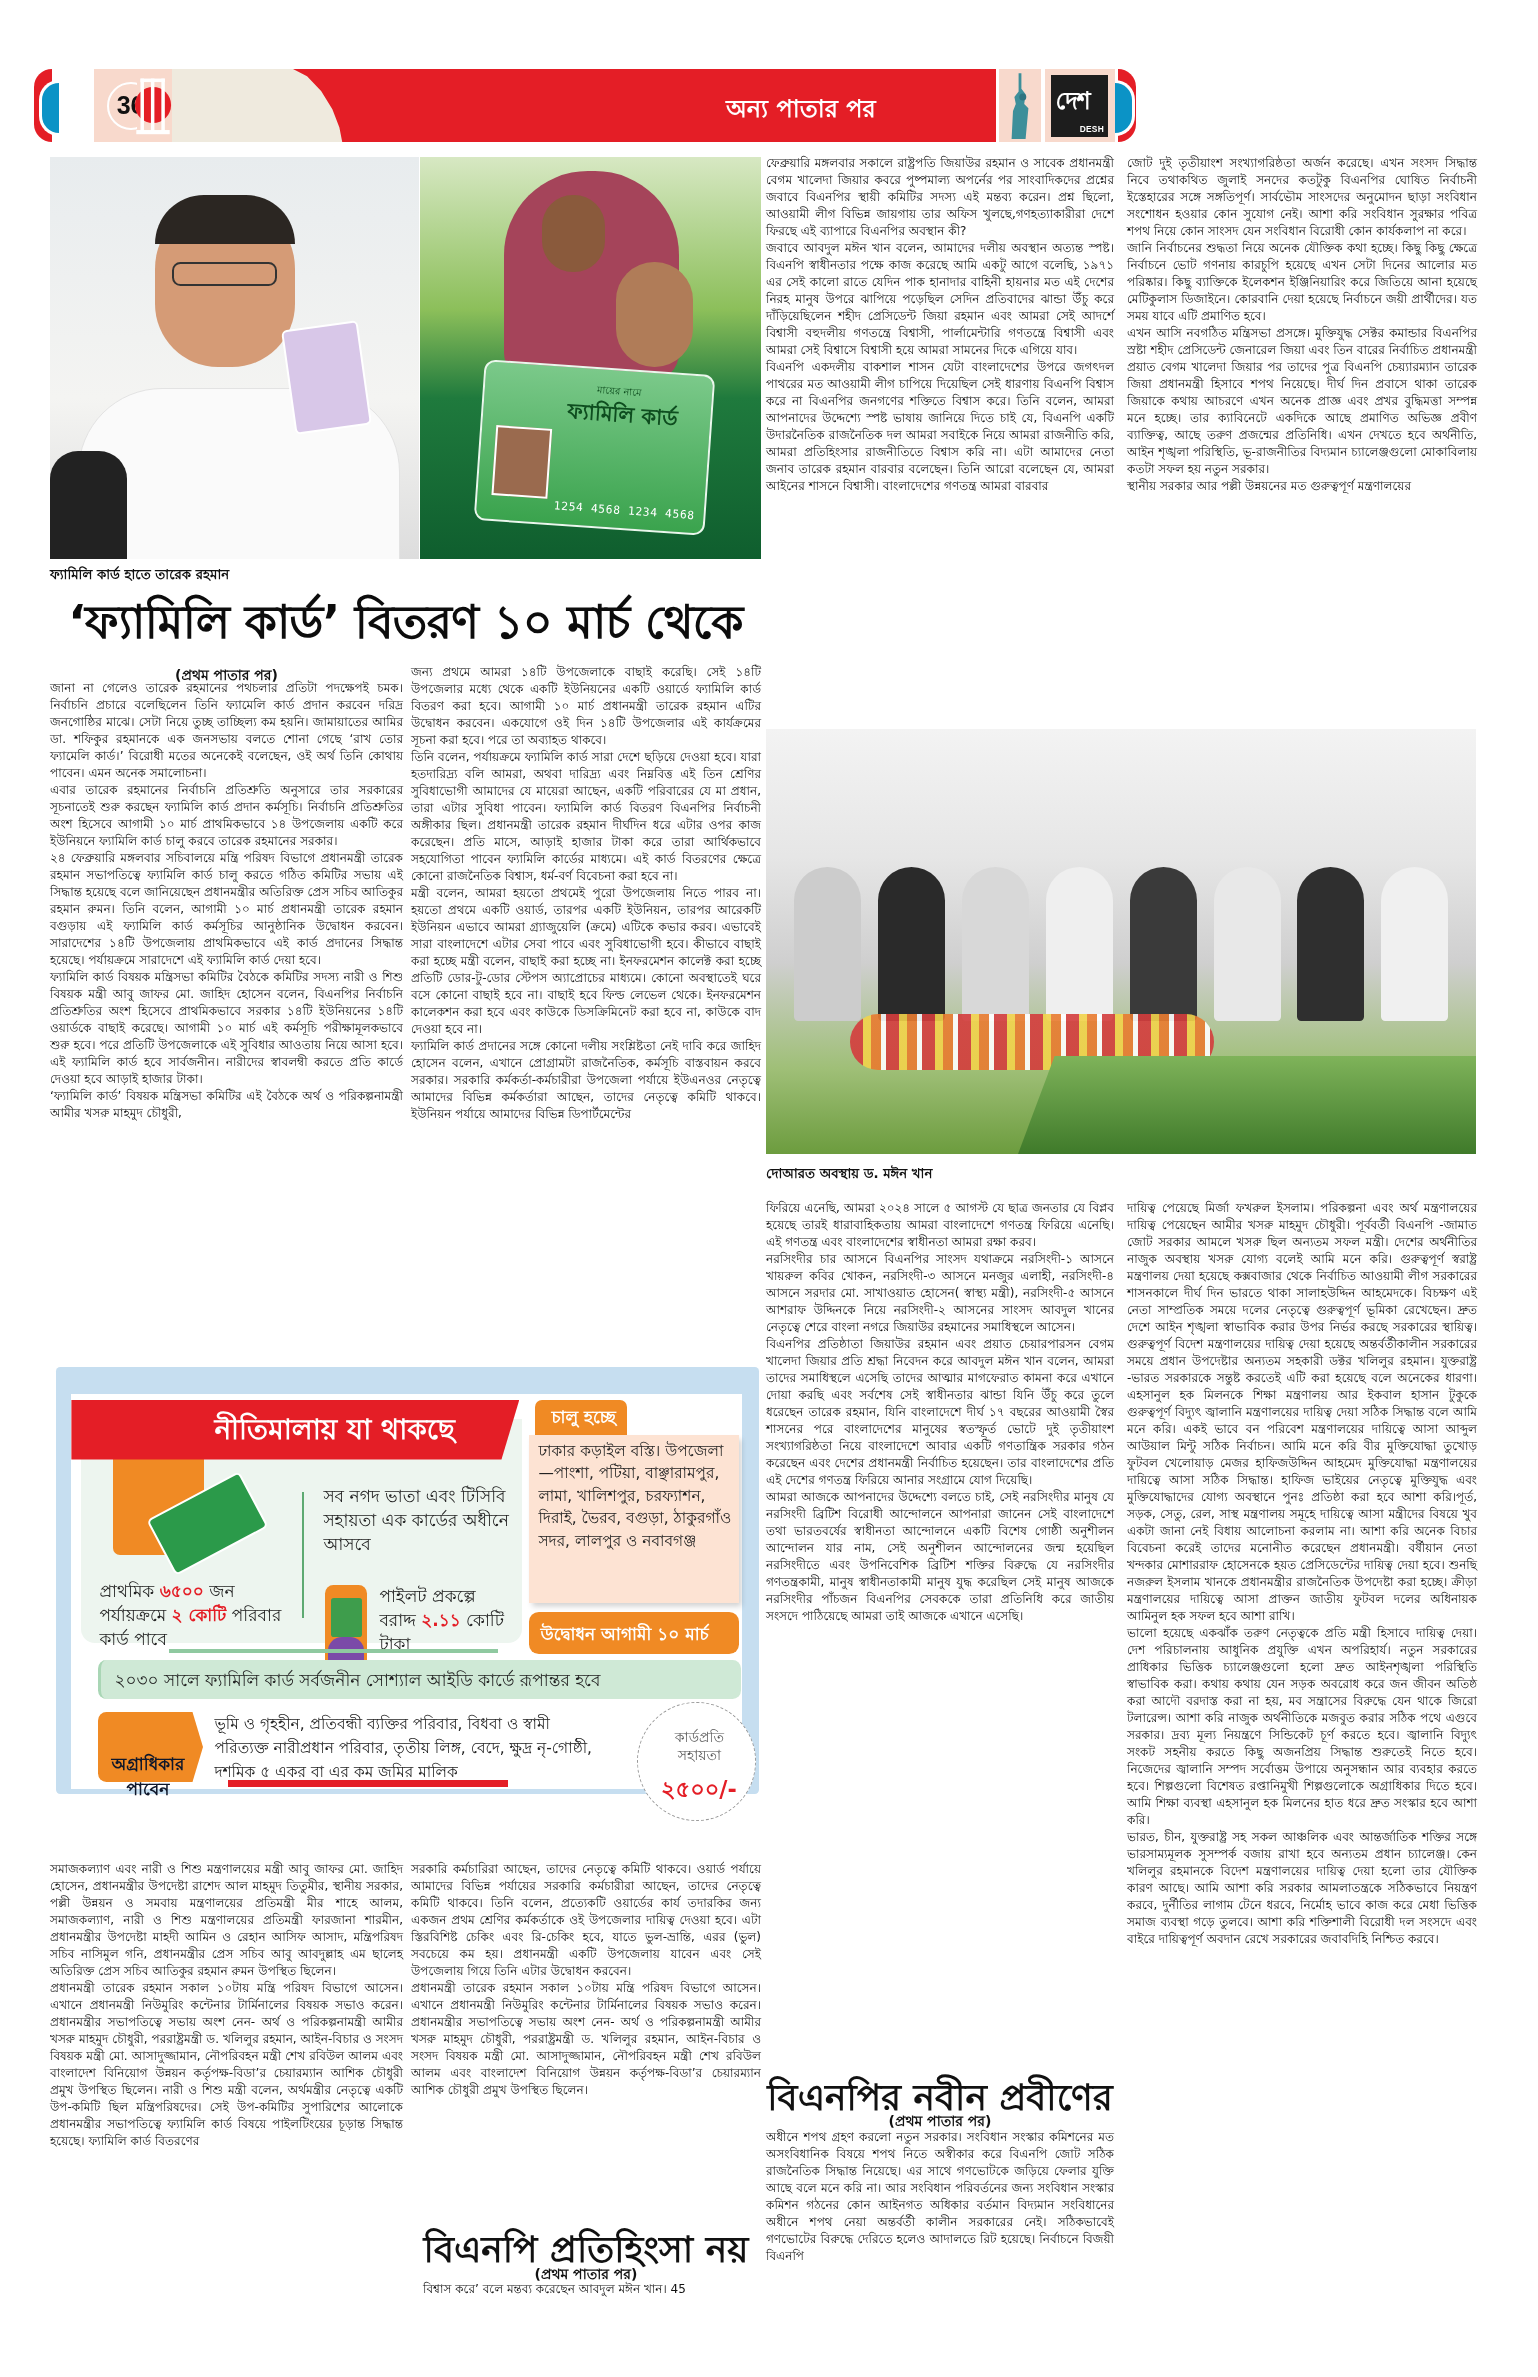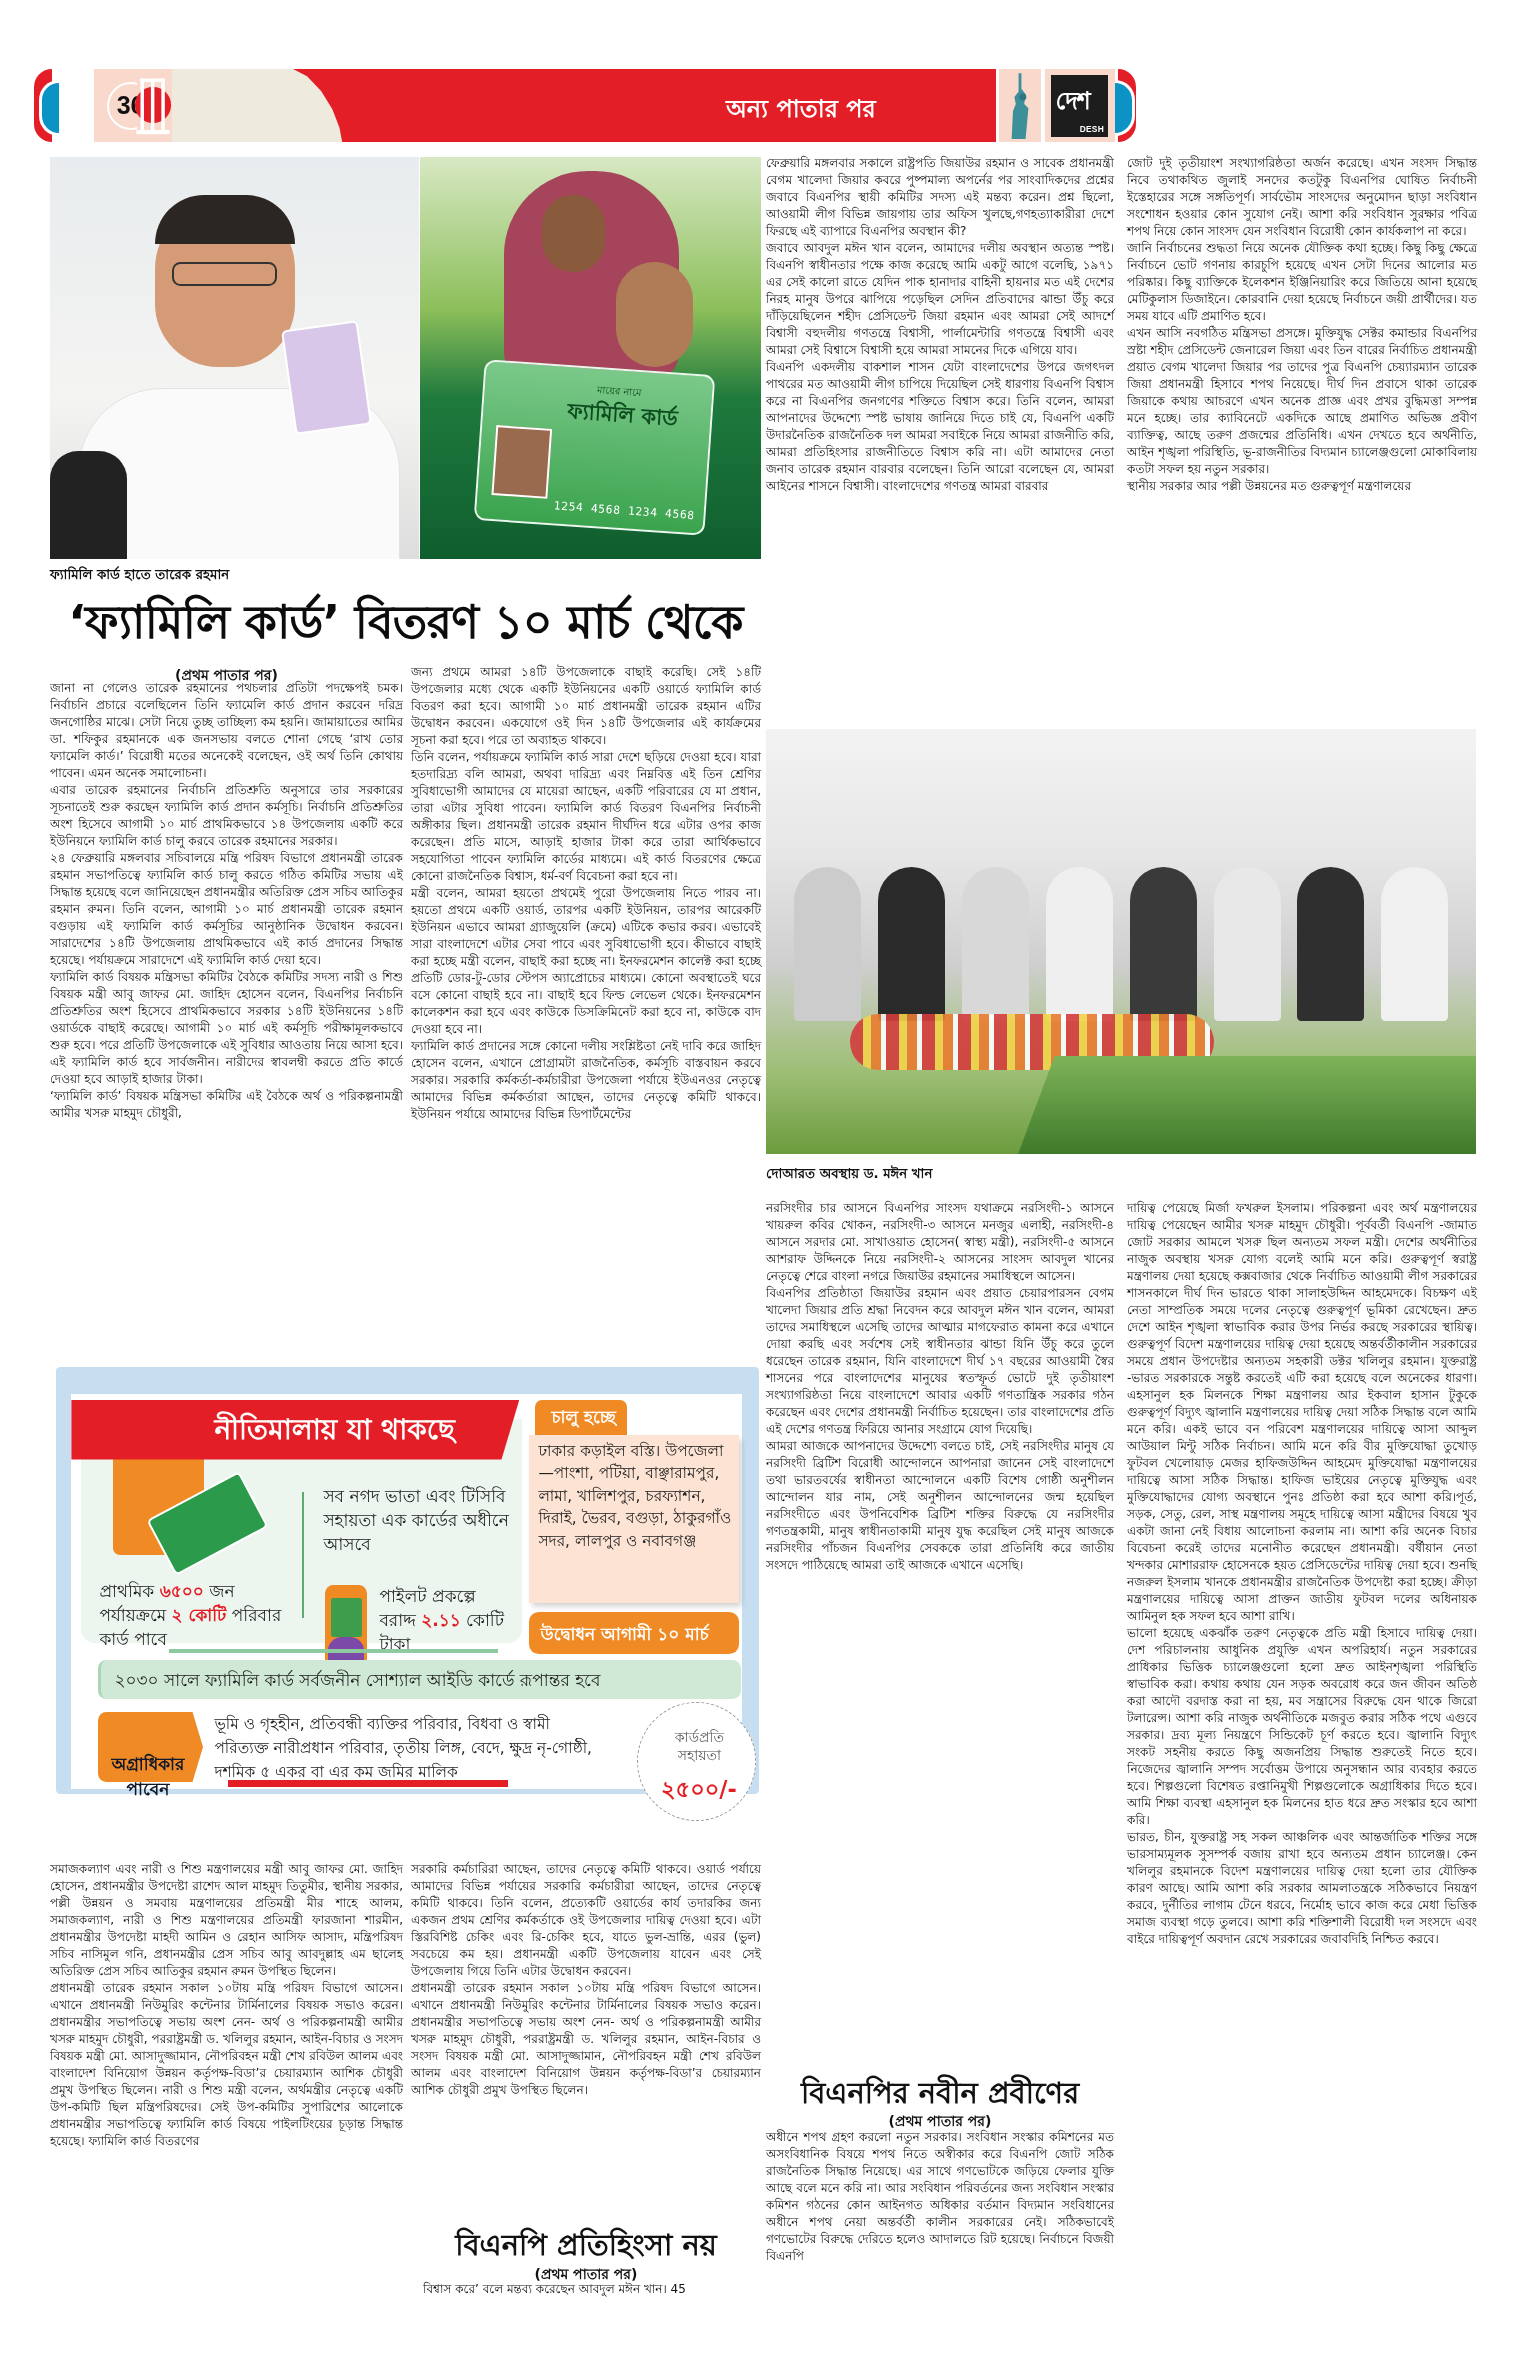--- a/index.html
+++ b/index.html
@@ -86,21 +86,21 @@
   .info-2030 { position: absolute; left: 26.6px; top: 266px; width: 643px; height: 39px; background: #cfe9d6; border-radius: 8.4px; border-left: 3.5px solid #a9d6b5; }
   .info-2030-label { position: absolute; left: 43px; top: 273px; font-size: 17px; color: #222; }
   .info-priority-badge { position: absolute; left: 26.6px; top: 318px; width: 105px; height: 70px; background: #f08a24; border-radius: 8.4px; clip-path: polygon(0 0, 90% 0, 100% 50%, 90% 100%, 0 100%); }
   .info-priority-label { position: absolute; left: 31px; top: 326px; width: 91px; text-align: center; font-size: 17px; line-height: 25px; color: #0f172a; font-weight: bold; margin-top: 32px; }
   .info-priority-text { position: absolute; left: 143px; top: 318px; width: 392px; font-size: 15.4px; line-height: 24px; color: #222; }
   .info-redbar { position: absolute; left: 157px; top: 386px; width: 280px; height: 7px; background: #e41e26; }
   .info-allowance { position: absolute; left: 566px; top: 308px; width: 119px; height: 119px; border: 1.4px dashed #999; border-radius: 50%; background: #fff; }
   .info-allowance-label { position: absolute; left: 586px; top: 334px; width: 84px; text-align: center; font-size: 14px; line-height: 18px; color: #555; }
   .info-allowance-value { position: absolute; left: 575px; top: 378px; width: 105px; text-align: center; font-size: 22.4px; font-weight: bold; color: #e41e26; }
 
-  .sub-headline { position: absolute; font-family: "DejaVu Sans", sans-serif; font-size: 29px; font-weight: bold; text-align: center; color: #111; }
+  .sub-headline { position: absolute; font-family: "DejaVu Sans", sans-serif; font-size: 36px; font-weight: bold; text-align: center; color: #111; }
 </style>
 </head>
 <body>
 
 <div class="masthead">
   <div class="mh-left-cap"></div>
   <div class="mh-page-box">
     <div class="mh-page-num">36</div>
   </div>
   <div class="mh-monument-box"></div>
@@ -243,20 +243,21 @@
   <div class="pp-person" style="left:364px; background:#3a3a3a;"></div>
   <div class="pp-person" style="left:448px; background:#e8e8e8;"></div>
   <div class="pp-person" style="left:531px; background:#2f2f2f;"></div>
   <div class="pp-person" style="left:615px; background:#f0f0f0;"></div>
   <div class="pp-flowers"></div>
   <div class="pp-grass"></div>
 </div>
 <div class="caption" style="left:766px; top:1164px;">দোআরত অবস্থায় ড. মঈন খান</div>
 
 <div class="col" style="left:766px; top:1200px; width:348px;">
+  <p>ফিরিয়ে এনেছি, আমরা ২০২৪ সালে ৫ আগস্ট যে ছাত্র জনতার যে বিপ্লব হয়েছে তারই ধারাবাহিকতায় আমরা বাংলাদেশে গণতন্ত্র ফিরিয়ে এনেছি। এই গণতন্ত্র এবং বাংলাদেশের স্বাধীনতা আমরা রক্ষা করব।</p>
   <p>নরসিংদীর চার আসনে বিএনপির সাংসদ যথাক্রমে নরসিংদী-১ আসনে খায়রুল কবির খোকন, নরসিংদী-৩ আসনে মনজুর এলাহী, নরসিংদী-৪ আসনে সরদার মো. সাখাওয়াত হোসেন( স্বাস্থ্য মন্ত্রী), নরসিংদী-৫ আসনে আশরাফ উদ্দিনকে নিয়ে নরসিংদী-২ আসনের সাংসদ আবদুল খানের নেতৃত্বে শেরে বাংলা নগরে জিয়াউর রহমানের সমাধিস্থলে আসেন।</p>
   <p>বিএনপির প্রতিষ্ঠাতা জিয়াউর রহমান এবং প্রয়াত চেয়ারপারসন বেগম খালেদা জিয়ার প্রতি শ্রদ্ধা নিবেদন করে আবদুল মঈন খান বলেন, আমরা তাদের সমাধিস্থলে এসেছি তাদের আত্মার মাগফেরাত কামনা করে এখানে দোয়া করছি এবং সর্বশেষ সেই স্বাধীনতার ঝান্ডা যিনি উঁচু করে তুলে ধরেছেন তারেক রহমান, যিনি বাংলাদেশে দীর্ঘ ১৭ বছরের আওয়ামী স্বৈর শাসনের পরে বাংলাদেশের মানুষের স্বতস্ফূর্ত ভোটে দুই তৃতীয়াংশ সংখ্যাগরিষ্ঠতা নিয়ে বাংলাদেশে আবার একটি গণতান্ত্রিক সরকার গঠন করেছেন এবং দেশের প্রধানমন্ত্রী নির্বাচিত হয়েছেন। তার বাংলাদেশের প্রতি এই দেশের গণতন্ত্র ফিরিয়ে আনার সংগ্রামে যোগ দিয়েছি।</p>
   <p>আমরা আজকে আপনাদের উদ্দেশ্যে বলতে চাই, সেই নরসিংদীর মানুষ যে নরসিংদী ব্রিটিশ বিরোধী আন্দোলনে আপনারা জানেন সেই বাংলাদেশে তথা ভারতবর্ষের স্বাধীনতা আন্দোলনে একটি বিশেষ গোষ্ঠী অনুশীলন আন্দোলন যার নাম, সেই অনুশীলন আন্দোলনের জন্ম হয়েছিল নরসিংদীতে এবং উপনিবেশিক ব্রিটিশ শক্তির বিরুদ্ধে যে নরসিংদীর গণতন্ত্রকামী, মানুষ স্বাধীনতাকামী মানুষ যুদ্ধ করেছিল সেই মানুষ আজকে নরসিংদীর পাঁচজন বিএনপির সেবককে তারা প্রতিনিধি করে জাতীয় সংসদে পাঠিয়েছে আমরা তাই আজকে এখানে এসেছি।</p>
 </div>
 <div class="col" style="left:1127px; top:1200px; width:350px;">
   <p>দায়িত্ব পেয়েছে মির্জা ফখরুল ইসলাম। পরিকল্পনা এবং অর্থ মন্ত্রণালয়ের দায়িত্ব পেয়েছেন আমীর খসরু মাহমুদ চৌধুরী। পূর্ববর্তী বিএনপি -জামাত জোট সরকার আমলে খসরু ছিল অন্যতম সফল মন্ত্রী। দেশের অর্থনীতির নাজুক অবস্থায় খসরু যোগ্য বলেই আমি মনে করি। গুরুত্বপূর্ণ স্বরাষ্ট্র মন্ত্রণালয় দেয়া হয়েছে কক্সবাজার থেকে নির্বাচিত আওয়ামী লীগ সরকারের শাসনকালে দীর্ঘ দিন ভারতে থাকা সালাহউদ্দিন আহমেদকে। বিচক্ষণ এই নেতা সাম্প্রতিক সময়ে দলের নেতৃত্বে গুরুত্বপূর্ণ ভূমিকা রেখেছেন। দ্রুত দেশে আইন শৃঙ্খলা স্বাভাবিক করার উপর নির্ভর করছে সরকারের স্থায়িত্ব। গুরুত্বপূর্ণ বিদেশ মন্ত্রণালয়ের দায়িত্ব দেয়া হয়েছে অন্তর্বর্তীকালীন সরকারের সময়ে প্রধান উপদেষ্টার অন্যতম সহকারী ডক্টর খলিলুর রহমান। যুক্তরাষ্ট্র -ভারত সরকারকে সন্তুষ্ট করতেই এটি করা হয়েছে বলে অনেকের ধারণা। এহসানুল হক মিলনকে শিক্ষা মন্ত্রণালয় আর ইকবাল হাসান টুকুকে গুরুত্বপূর্ণ বিদ্যুৎ জ্বালানি মন্ত্রণালয়ের দায়িত্ব দেয়া সঠিক সিদ্ধান্ত বলে আমি মনে করি। একই ভাবে বন পরিবেশ মন্ত্রণালয়ের দায়িত্বে আসা আব্দুল আউয়াল মিন্টু সঠিক নির্বাচন। আমি মনে করি বীর মুক্তিযোদ্ধা তুখোড় ফুটবল খেলোয়াড় মেজর হাফিজউদ্দিন আহমেদ মুক্তিযোদ্ধা মন্ত্রণালয়ের দায়িত্বে আসা সঠিক সিদ্ধান্ত। হাফিজ ভাইয়ের নেতৃত্বে মুক্তিযুদ্ধ এবং মুক্তিযোদ্ধাদের যোগ্য অবস্থানে পুনঃ প্রতিষ্ঠা করা হবে আশা করি।পূর্ত, সড়ক, সেতু, রেল, সাস্থ মন্ত্রণালয় সমূহে দায়িত্বে আসা মন্ত্রীদের বিষয়ে খুব একটা জানা নেই বিধায় আলোচনা করলাম না। আশা করি অনেক বিচার বিবেচনা করেই তাদের মনোনীত করেছেন প্রধানমন্ত্রী। বর্ষীয়ান নেতা খন্দকার মোশাররাফ হোসেনকে হয়ত প্রেসিডেন্টের দায়িত্ব দেয়া হবে। শুনছি নজরুল ইসলাম খানকে প্রধানমন্ত্রীর রাজনৈতিক উপদেষ্টা করা হচ্ছে। ক্রীড়া মন্ত্রণালয়ের দায়িত্বে আসা প্রাক্তন জাতীয় ফুটবল দলের অধিনায়ক আমিনুল হক সফল হবে আশা রাখি।</p>
   <p>ভালো হয়েছে একঝাঁক তরুণ নেতৃত্বকে প্রতি মন্ত্রী হিসাবে দায়িত্ব দেয়া। দেশ পরিচালনায় আধুনিক প্রযুক্তি এখন অপরিহার্য। নতুন সরকারের প্রাধিকার ভিত্তিক চ্যালেঞ্জগুলো হলো দ্রুত আইনশৃঙ্খলা পরিস্থিতি স্বাভাবিক করা। কথায় কথায় যেন সড়ক অবরোধ করে জন জীবন অতিষ্ঠ করা আদৌ বরদাস্ত করা না হয়, মব সন্ত্রাসের বিরুদ্ধে যেন থাকে জিরো টলারেন্স। আশা করি নাজুক অর্থনীতিকে মজবুত করার সঠিক পথে এগুবে সরকার। দ্রব্য মূল্য নিয়ন্ত্রণে সিন্ডিকেট চূর্ণ করতে হবে। জ্বালানি বিদ্যুৎ সংকট সহনীয় করতে কিছু অজনপ্রিয় সিদ্ধান্ত শুরুতেই নিতে হবে। নিজেদের জ্বালানি সম্পদ সর্বোত্তম উপায়ে অনুসন্ধান আর ব্যবহার করতে হবে। শিল্পগুলো বিশেষত রপ্তানিমুখী শিল্পগুলোকে অগ্রাধিকার দিতে হবে। আমি শিক্ষা ব্যবস্থা এহসানুল হক মিলনের হাত ধরে দ্রুত সংস্কার হবে আশা করি।</p>
   <p>ভারত, চীন, যুক্তরাষ্ট্র সহ সকল আঞ্চলিক এবং আন্তর্জাতিক শক্তির সঙ্গে ভারসাম্যমূলক সুসম্পর্ক বজায় রাখা হবে অন্যতম প্রধান চ্যালেঞ্জ। কেন খলিলুর রহমানকে বিদেশ মন্ত্রণালয়ের দায়িত্ব দেয়া হলো তার যৌক্তিক কারণ আছে। আমি আশা করি সরকার আমলাতন্ত্রকে সঠিকভাবে নিয়ন্ত্রণ করবে, দুর্নীতির লাগাম টেনে ধরবে, নির্মোহ ভাবে কাজ করে মেধা ভিত্তিক সমাজ ব্যবস্থা গড়ে তুলবে। আশা করি শক্তিশালী বিরোধী দল সংসদে এবং বাইরে দায়িত্বপূর্ণ অবদান রেখে সরকারের জবাবদিহি নিশ্চিত করবে।</p>
 </div>
 

